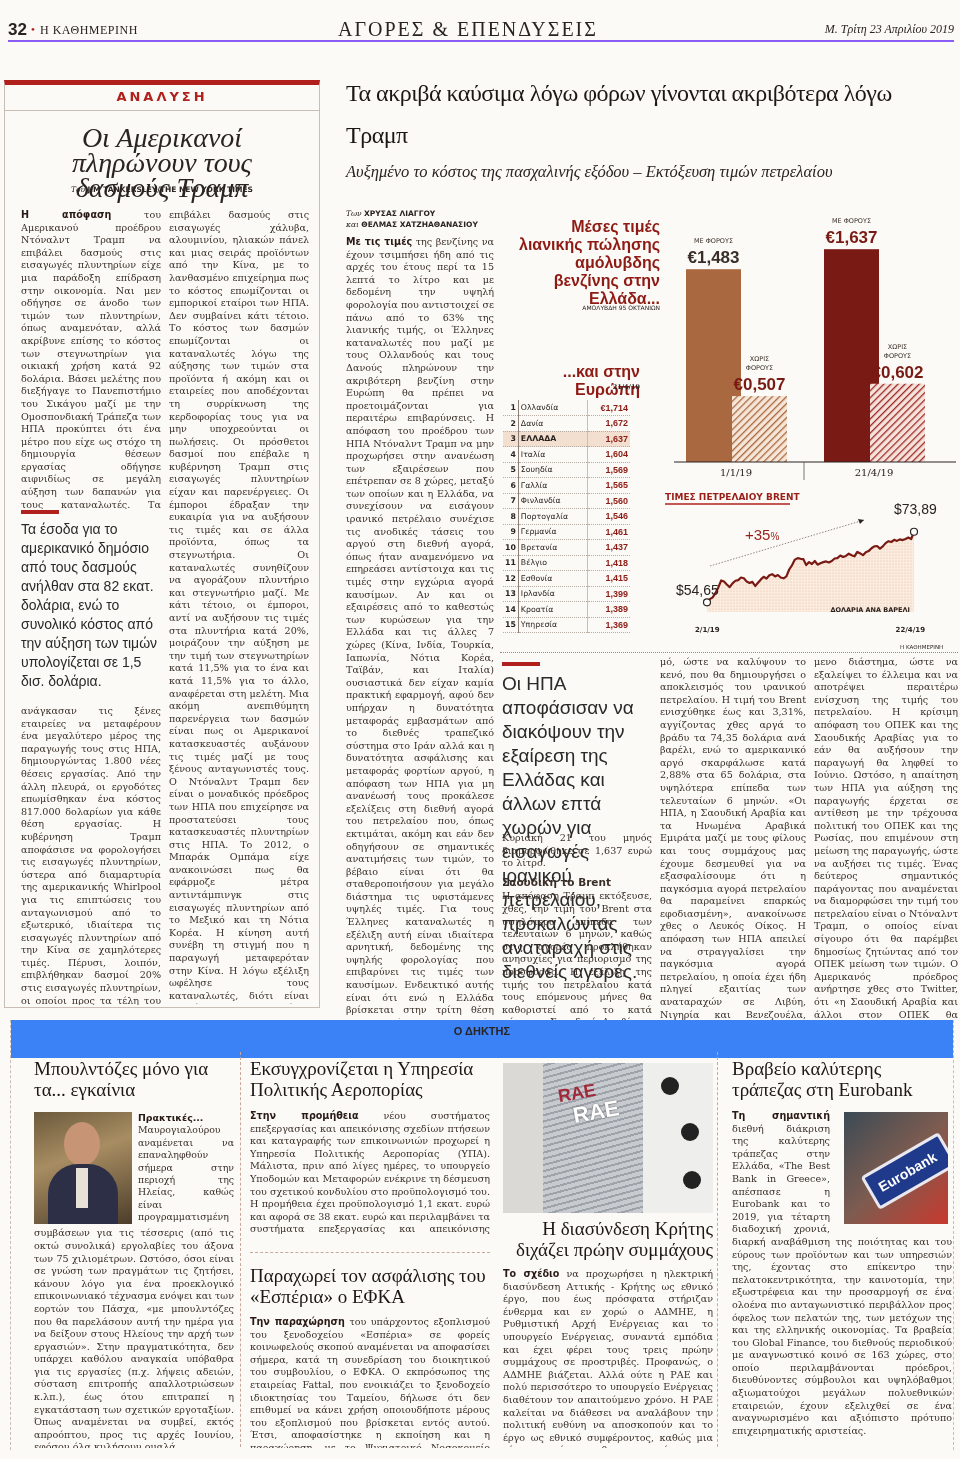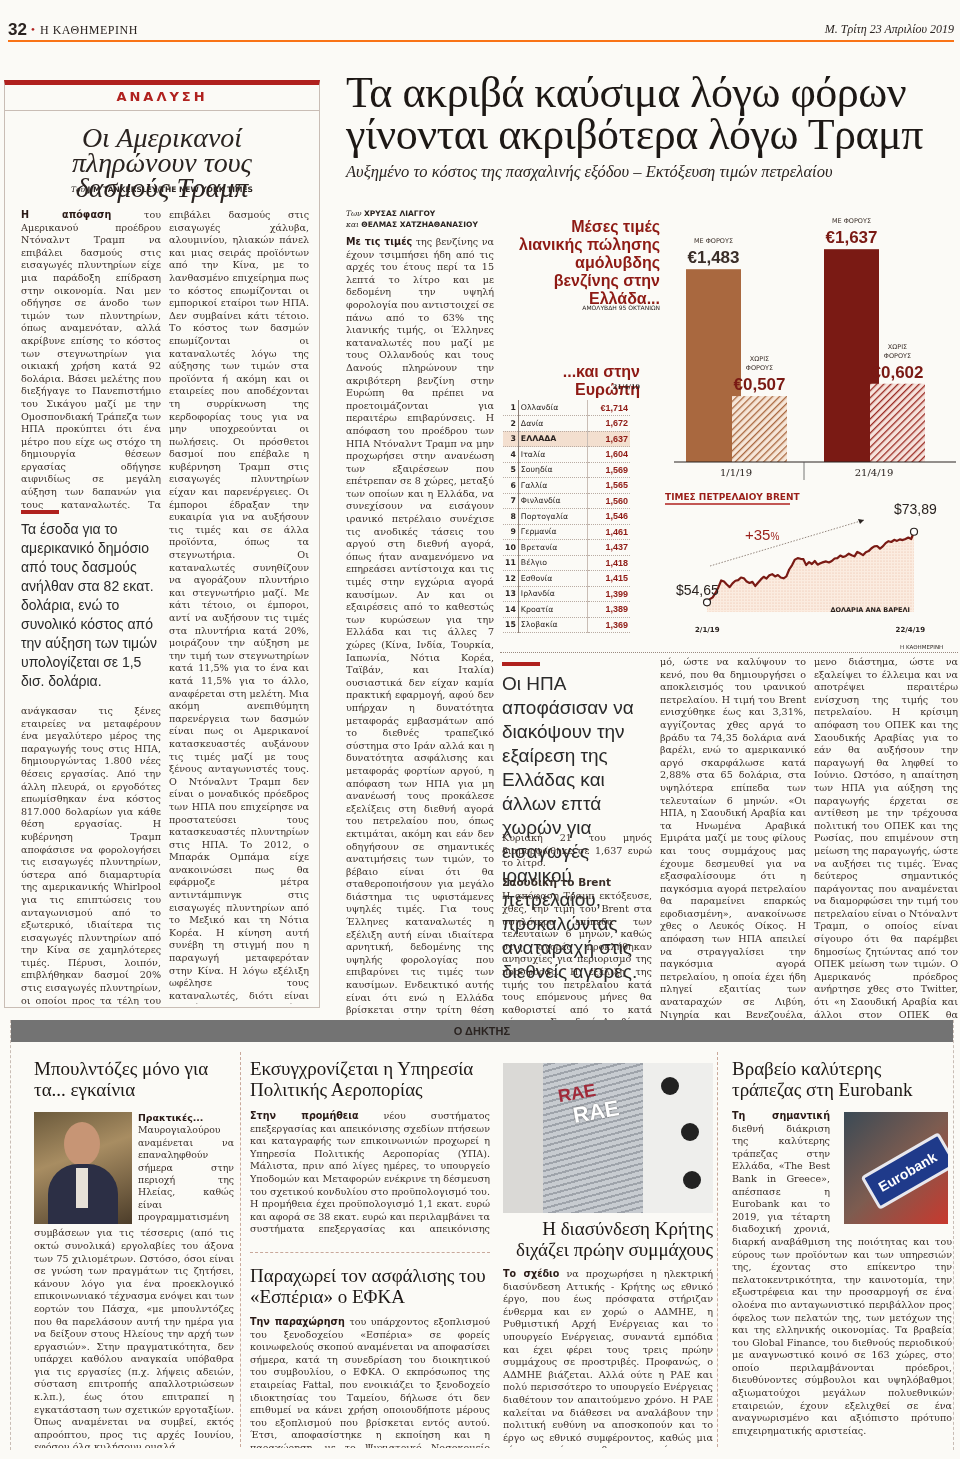--- a/index.html
+++ b/index.html
@@ -1,62 +1,63 @@
 <!DOCTYPE html>
 <html><head>
 <meta charset="utf-8">
 <style>
 *{box-sizing:border-box;margin:0;padding:0}
 body{width:960px;height:1459px;background:#fbfaf6;font-family:"DejaVu Serif",serif;color:#2a2320;position:relative;overflow:hidden}
 .abs{position:absolute}
 .serif{font-family:"Liberation Serif","DejaVu Serif",serif}
 .sans{font-family:"DejaVu Sans","Liberation Sans",sans-serif}
-#masthead{left:8px;top:18px;width:946px;height:24px;border-bottom:2px solid #f97316}
+#masthead{left:8px;top:18px;width:946px;height:24px;border-bottom:2px solid #8b5cf6}
 #page-num{left:0;top:2px;font-weight:bold;font-size:17px;font-family:"Liberation Sans",sans-serif}
 #paper-name{left:32px;top:5px;font-size:12px;letter-spacing:.5px}
 #section-title{left:330px;top:0;font-size:20px;letter-spacing:2px}
 #issue-date{right:0;top:4px;font-size:12px;font-style:italic}
 .body-text{font-size:9.6px;line-height:12.6px;text-align:justify;color:#3a2e28}
 .body-text b{color:#2a1a16}
 .col{position:absolute}
 #analysis-box{left:4px;top:80px;width:316px;height:928px;border:1px solid #c9bdb5;border-top:5px solid #b0211e}
 #analysis-kicker{left:0;top:4px;width:100%;text-align:center;font-family:"DejaVu Sans",sans-serif;font-weight:bold;font-size:13px;color:#b0211e;letter-spacing:3px;border-bottom:1px solid #c9bdb5;padding-bottom:6px}
 #analysis-title{left:0;top:40px;width:100%;text-align:center;font-style:italic;font-size:28px;line-height:25px;color:#2a2320}
 #analysis-byline{left:0;top:100px;width:100%;text-align:center;font-size:7.5px}
 .pull{font-family:"Liberation Sans",sans-serif;font-size:14px;line-height:19px;color:#2a2a2a}
 .redbar{width:38px;height:4px;background:#b0211e;margin-bottom:6px}
-#main-headline{left:346px;top:72px;width:610px;font-size:44px;line-height:42px;color:#1d1815;letter-spacing:-.5px}
+#main-headline{left:346px;top:72px;width:610px;font-size:24px;line-height:42px;color:#1d1815;letter-spacing:-.5px}
 #main-sub{left:346px;top:162px;font-size:16.5px;font-style:italic;color:#2a2320}
 #main-byline{left:346px;top:208px;font-size:7.5px;line-height:11px}
 #gf-title{left:510px;top:218px;width:150px;text-align:right;font-family:"Liberation Sans",sans-serif;font-weight:bold;font-size:16px;line-height:18px;color:#8e1a14}
 #gf-sub{left:510px;top:304px;width:150px;text-align:right;font-size:6px;font-family:"DejaVu Sans",sans-serif}
 #eu-title{left:505px;top:363px;width:135px;text-align:right;font-family:"Liberation Sans",sans-serif;font-weight:bold;font-size:16px;color:#8e1a14}
 #eu-date{left:505px;top:383px;width:135px;text-align:right;font-size:6.5px;font-weight:bold}
 #eu-table{left:503px;top:400px;width:127px;font-family:"DejaVu Sans",sans-serif;font-size:7.8px;border-collapse:collapse}
 #eu-table td{height:15.5px;border-bottom:1px dotted #b9aca3;padding:0 2px}
 #eu-table td.rk{font-weight:bold;text-align:right;width:14px;border-right:1px solid #8a7e76}
 #eu-table td.val{text-align:right;color:#8e1a14;font-weight:bold;font-family:"Liberation Sans",sans-serif;font-size:9px;border-left:1px solid #c9bdb5}
 #eu-table tr.hl{background:#f3dfcf}
 #eu-table tr.hl td.nm{font-weight:bold}
 #bar-chart{left:664px;top:200px;width:296px;height:290px}
 #brent-chart{left:640px;top:482px;width:320px;height:170px}
 #credit{left:900px;top:644px;font-size:5.5px;font-family:"DejaVu Sans",sans-serif}
 #dikths-box{left:10px;top:1020px;width:944px;height:430px;border-left:1px dashed #c9bdb5;border-right:1px dashed #c9bdb5}
-#dikths-bar{left:0;top:0;width:100%;height:22px;background:#737373;text-align:center;font-family:"Liberation Sans",sans-serif;font-weight:bold;font-size:11px;line-height:22px}
+#dikths-bar{left:0;top:0;width:100%;height:38px;background:#3b82f6;text-align:center;font-family:"Liberation Sans",sans-serif;font-weight:bold;font-size:11px;line-height:22px}
 .btitle{font-size:19px;line-height:21px;color:#1d1815}
 .vdiv{position:absolute;width:0;border-left:1px dashed #c9a89a}
 .photo{position:absolute;overflow:hidden}
 </style>
 </head>
 <body>
 
 <div id="masthead" class="abs">
   <span id="page-num" class="abs">32</span>
   <span class="abs" style="left:22px;top:6px;font-size:10px;color:#b0211e">•</span>
   <span id="paper-name" class="abs serif">Η ΚΑΘΗΜΕΡΙΝΗ</span>
+  <span id="section-title" class="abs serif">ΑΓΟΡΕΣ &amp; ΕΠΕΝΔΥΣΕΙΣ</span>
   <span id="issue-date" class="abs serif">Μ. Τρίτη 23 Απριλίου 2019</span>
 </div>
 
 <div id="analysis-box" class="abs">
   <div id="analysis-kicker" class="abs">ΑΝΑΛΥΣΗ</div>
   <div id="analysis-title" class="abs serif" style="padding:0 30px">Οι Αμερικανοί πληρώνουν τους δασμούς Τραμπ</div>
   <div id="analysis-byline" class="abs">
     <i>Του</i> <b class="sans">JIM TANKERSLEY/THE NEW YORK TIMES</b>
   </div>
   <div class="col body-text" style="left:16px;top:124px;width:140px;height:300px;overflow:hidden">
@@ -172,21 +173,21 @@
         <td class="nm">Ιρλανδία</td>
         <td class="val">1,399</td>
       </tr>
       <tr>
         <td class="rk">14</td>
         <td class="nm">Κροατία</td>
         <td class="val">1,389</td>
       </tr>
       <tr>
         <td class="rk">15</td>
-        <td class="nm">Σλοβακία</td>
+        <td class="nm">Υπηρεσία</td>
         <td class="val">1,369</td>
       </tr>
     </tbody>
   </table>
 
 <svg id="bar-chart" class="abs" viewBox="0 0 296 290">
   <defs>
     <pattern id="hatch-a" patternUnits="userSpaceOnUse" width="5" height="5" patternTransform="rotate(45)">
         <rect width="5" height="5" fill="#f6e6d8"></rect>
         <line x1="0" y1="0" x2="0" y2="5" stroke="#a9683f" stroke-width="2.6"></line>

